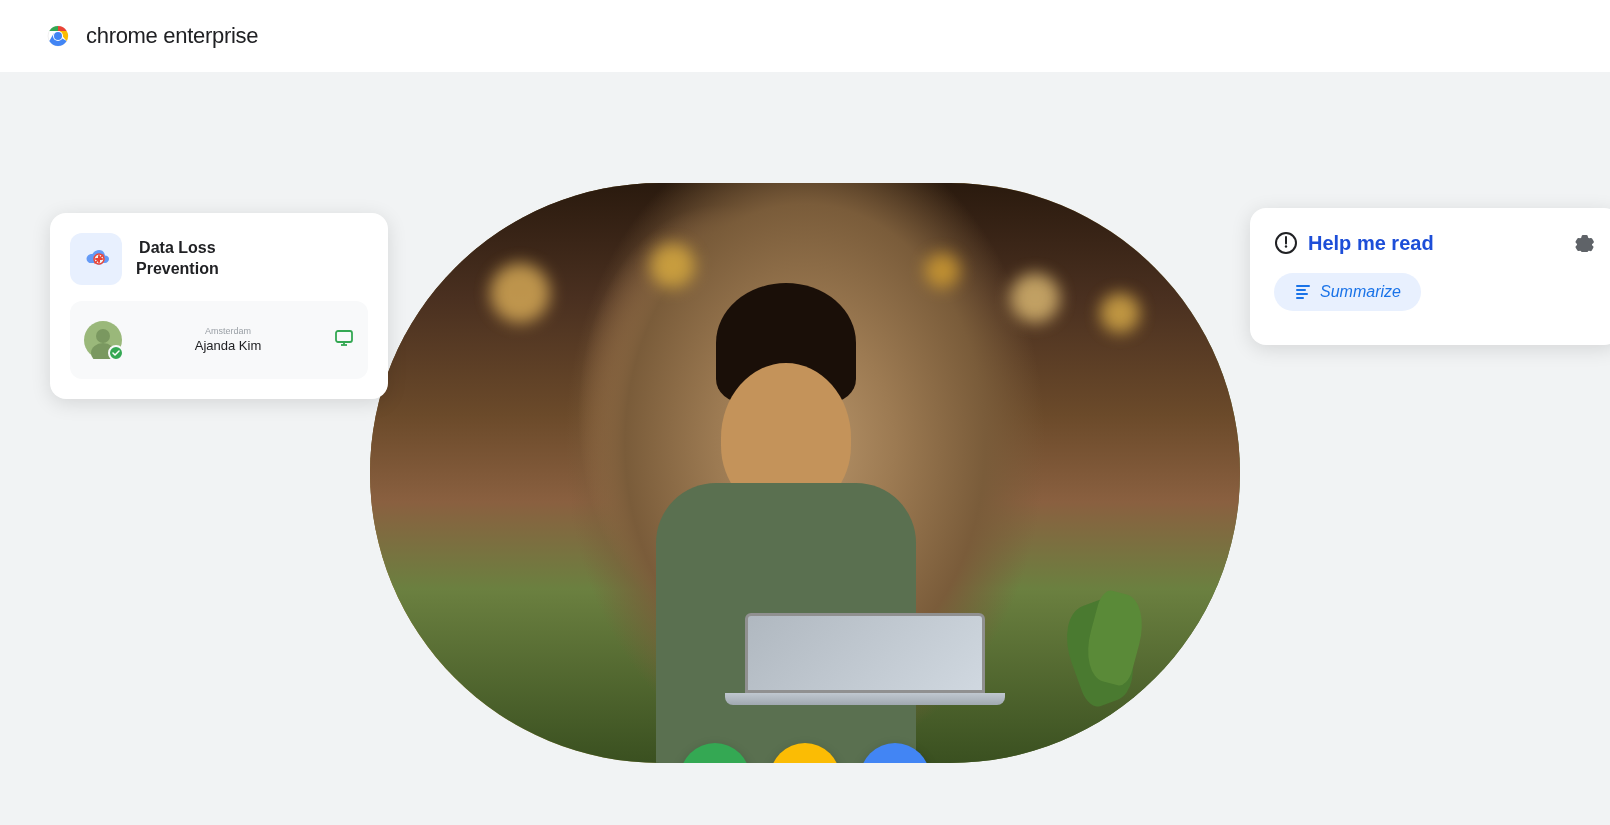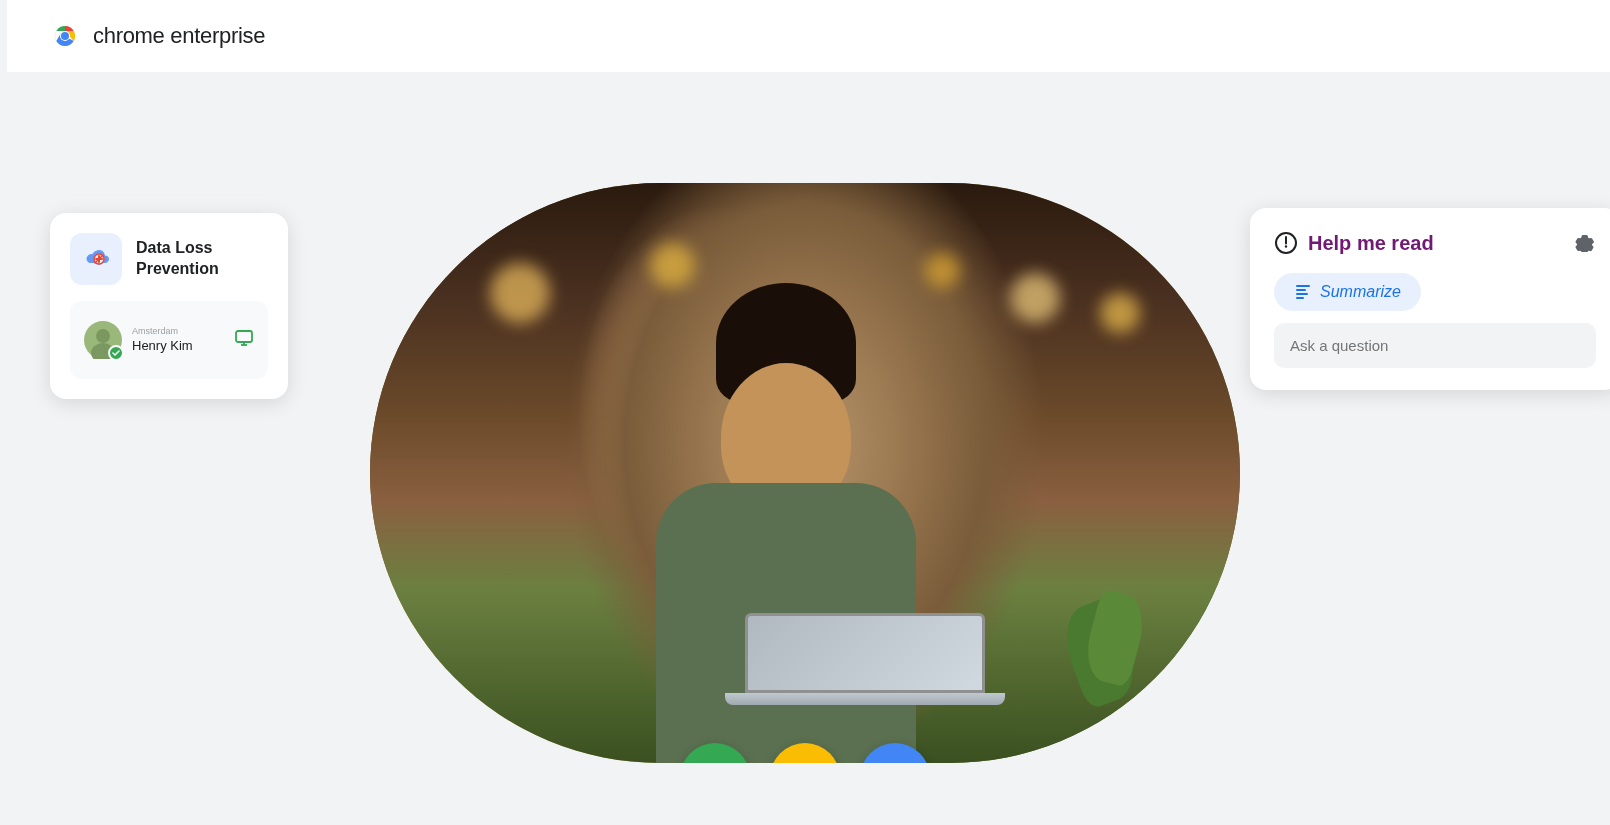--- a/index.html
+++ b/index.html
@@ -13,21 +13,21 @@
     }
 
     
     .header {
       display: flex;
       justify-content: space-between;
       align-items: center;
       padding: 18px 40px;
       background: #fff;
       position: absolute;
-      top: 0; left: 7px; right: 0;
+      top: 0; left: 0; right: 0;
       z-index: 10;
     }
 
     .logo {
       display: flex;
       align-items: center;
       gap: 10px;
     }
 
     .logo-text {
@@ -221,26 +221,27 @@
       background: #5a8a38;
       border-radius: 20% 50% 20% 50%;
       transform: rotate(15deg);
     }
 
     
     .dlp-card {
       position: absolute;
       left: -320px;
       top: 50px;
-      width: 238px;
+      width: 338px;
       background: #fff;
       border-radius: 16px;
       padding: 20px;
       box-shadow: 0 4px 20px rgba(0,0,0,0.12);
       z-index: 20;
+      text-align: center;
     }
 
     .dlp-header {
       display: flex;
       align-items: center;
       gap: 14px;
       margin-bottom: 16px;
     }
 
     .dlp-icon {
@@ -346,21 +347,21 @@
 
     .help-read-title-group {
       display: flex;
       align-items: center;
       gap: 10px;
     }
 
     .help-read-title {
       font-size: 20px;
       font-weight: 600;
-      color: #701a75;
+      color: #1d4ed8;
     }
 
     .settings-icon-btn {
       color: #5f6368;
       font-size: 20px;
       cursor: pointer;
     }
 
     .summarize-btn {
       display: inline-flex;
@@ -537,21 +538,21 @@
                 <ellipse cx="19" cy="32" rx="12" ry="10" fill="#7a9860"></ellipse>
               </svg>
               <div class="avatar-badge badge-green">
                 <svg width="8" height="8" viewBox="0 0 8 8">
                   <polyline points="1,4 3,6 7,2" stroke="white" stroke-width="1.5" fill="none" stroke-linecap="round" stroke-linejoin="round"></polyline>
                 </svg>
               </div>
             </div>
             <div class="dlp-item-info">
               <div class="dlp-item-location">Amsterdam</div>
-              <div class="dlp-item-name">Henry Kim</div>
+              <div class="dlp-item-name">Ajanda Kim</div>
             </div>
             <div class="dlp-status-icon">
               <svg width="20" height="20" viewBox="0 0 20 20">
                 <rect x="2" y="3" width="16" height="11" rx="2" fill="none" stroke="#34a853" stroke-width="1.8"></rect>
                 <line x1="10" y1="14" x2="10" y2="17" stroke="#34a853" stroke-width="1.8"></line>
                 <line x1="7" y1="17" x2="13" y2="17" stroke="#34a853" stroke-width="1.8"></line>
               </svg>
             </div>
           </div>
         </div>
@@ -578,18 +579,17 @@
         <button class="summarize-btn">
           <svg width="18" height="18" viewBox="0 0 18 18">
             <rect x="2" y="2" width="14" height="2" rx="1" fill="#1a73e8"></rect>
             <rect x="2" y="6" width="10" height="2" rx="1" fill="#1a73e8"></rect>
             <rect x="2" y="10" width="12" height="2" rx="1" fill="#1a73e8"></rect>
             <rect x="2" y="14" width="8" height="2" rx="1" fill="#1a73e8"></rect>
           </svg>
           <span>Summarize</span>
         </button>
 
-        <input class="ask-question-input" type="text" placeholder="Ask a question" style="">
       </div>
 
     </div>
   </div>
 </div>
 
 </body></html>

